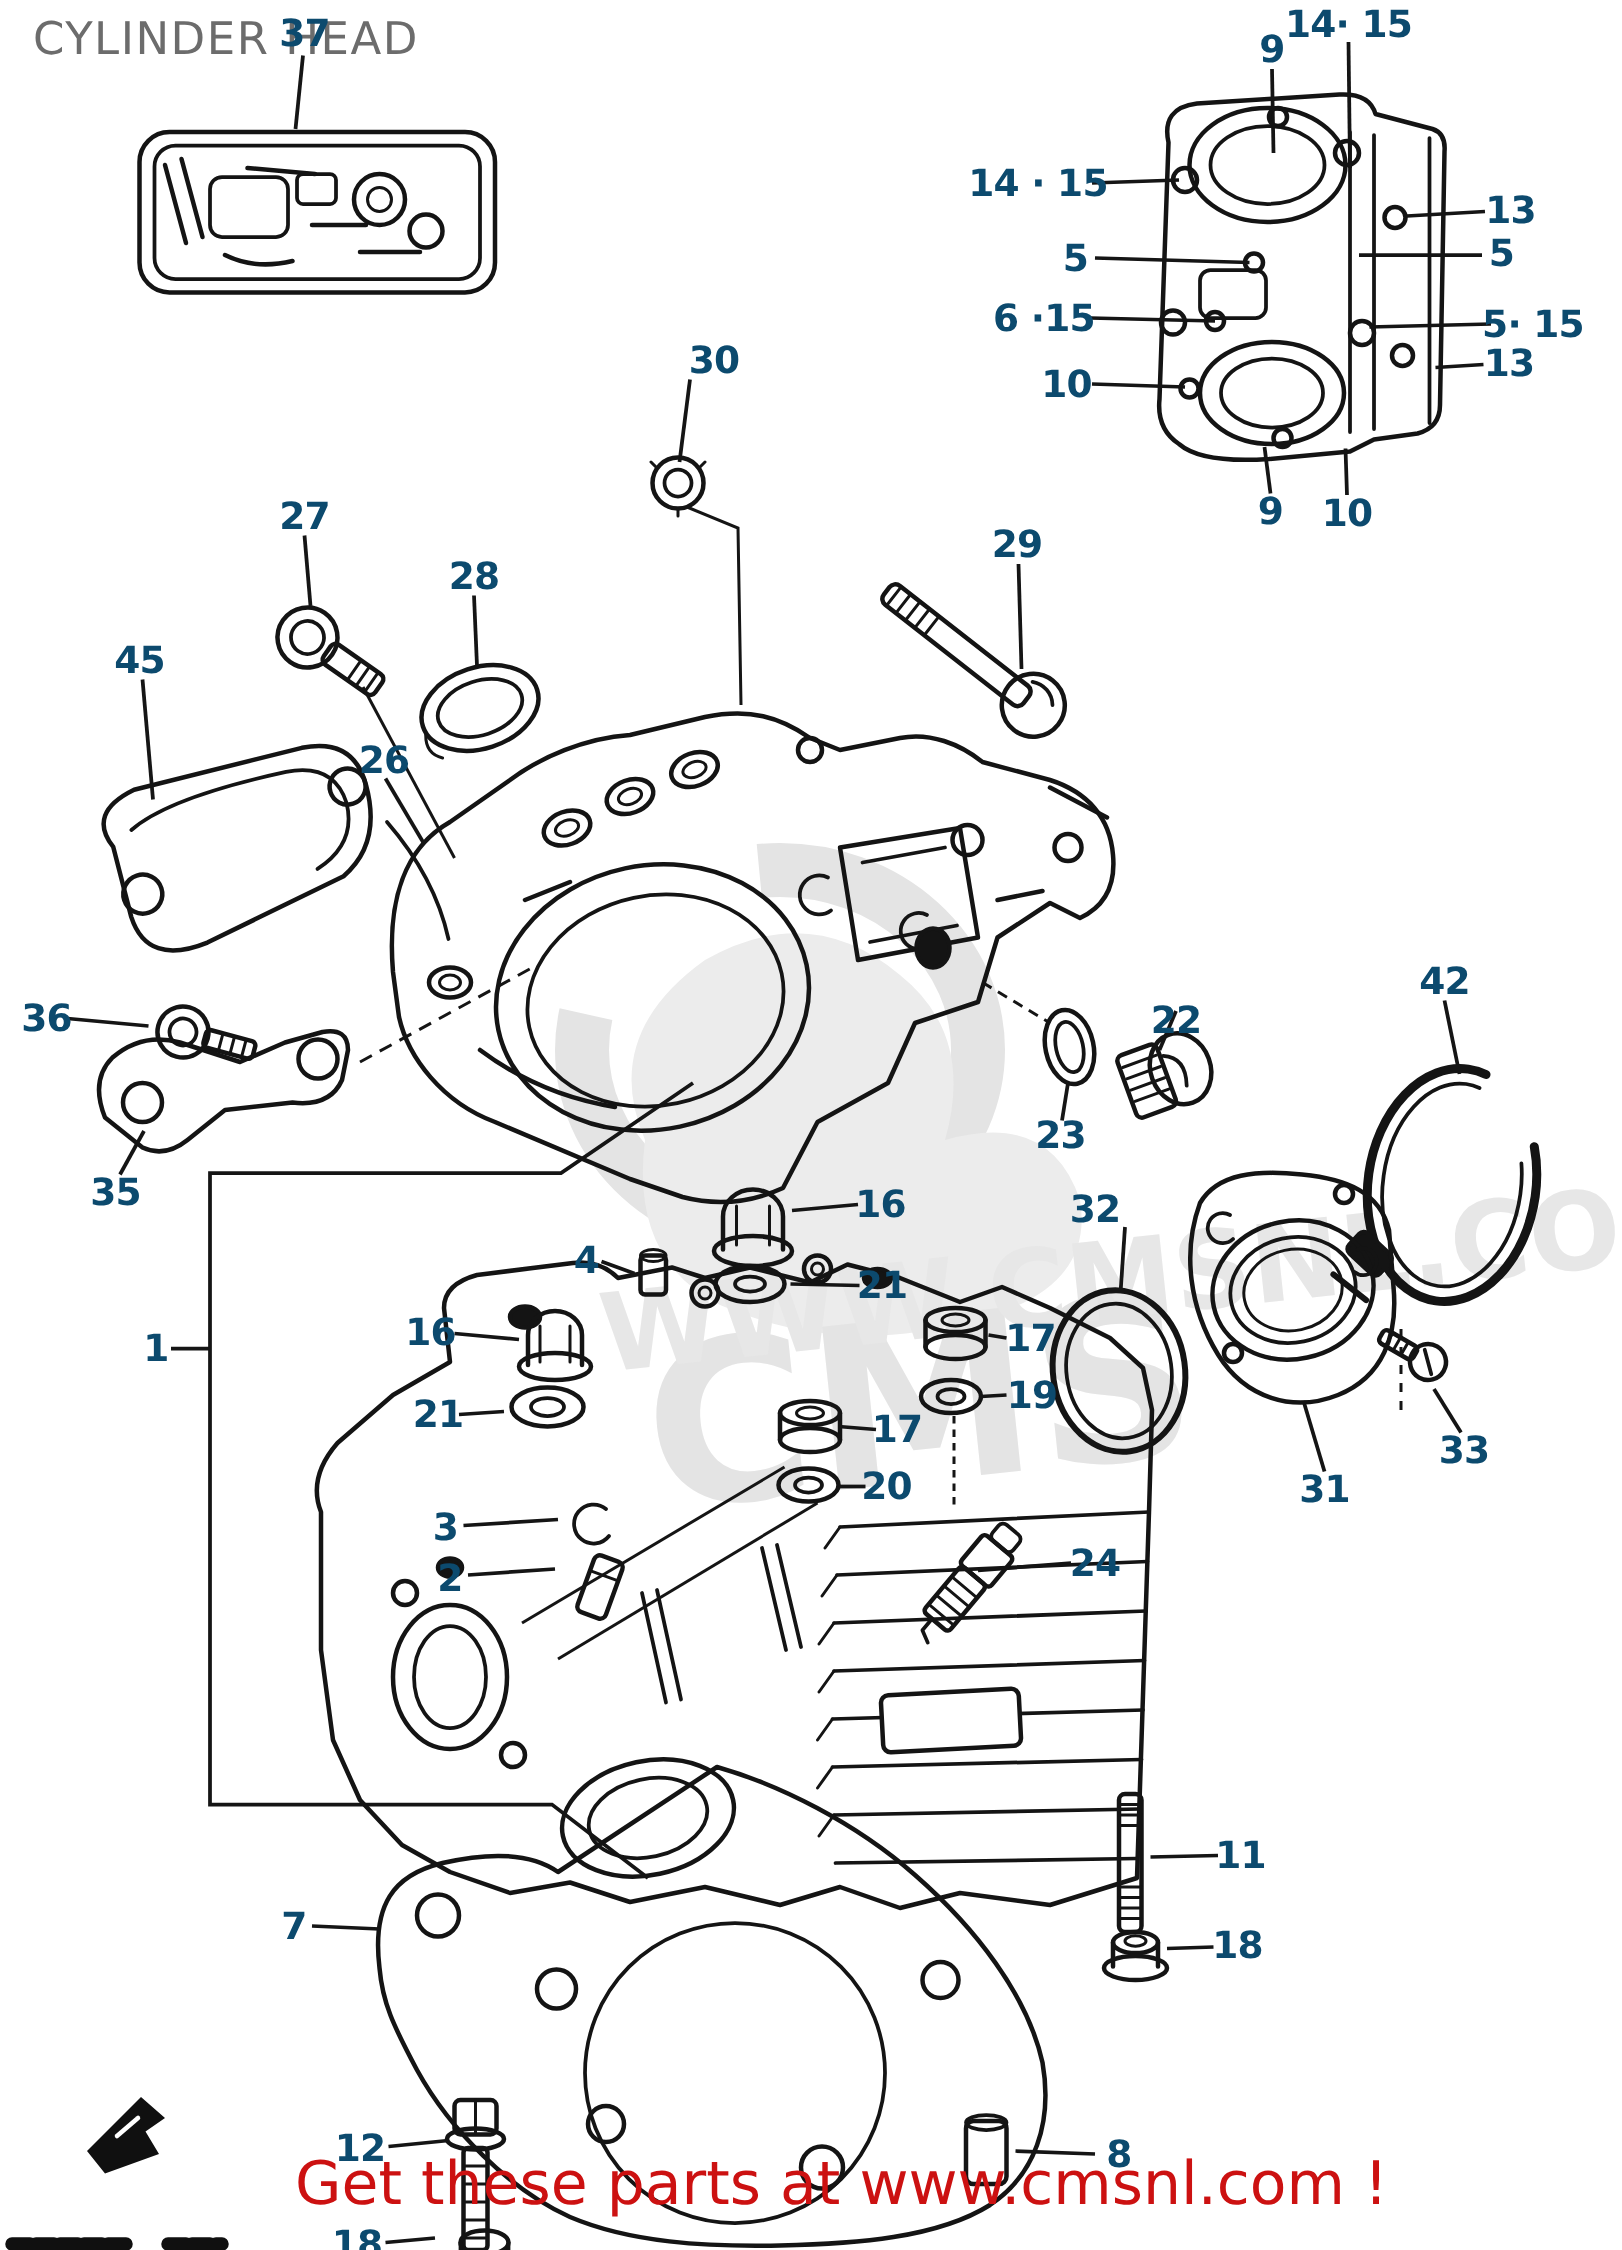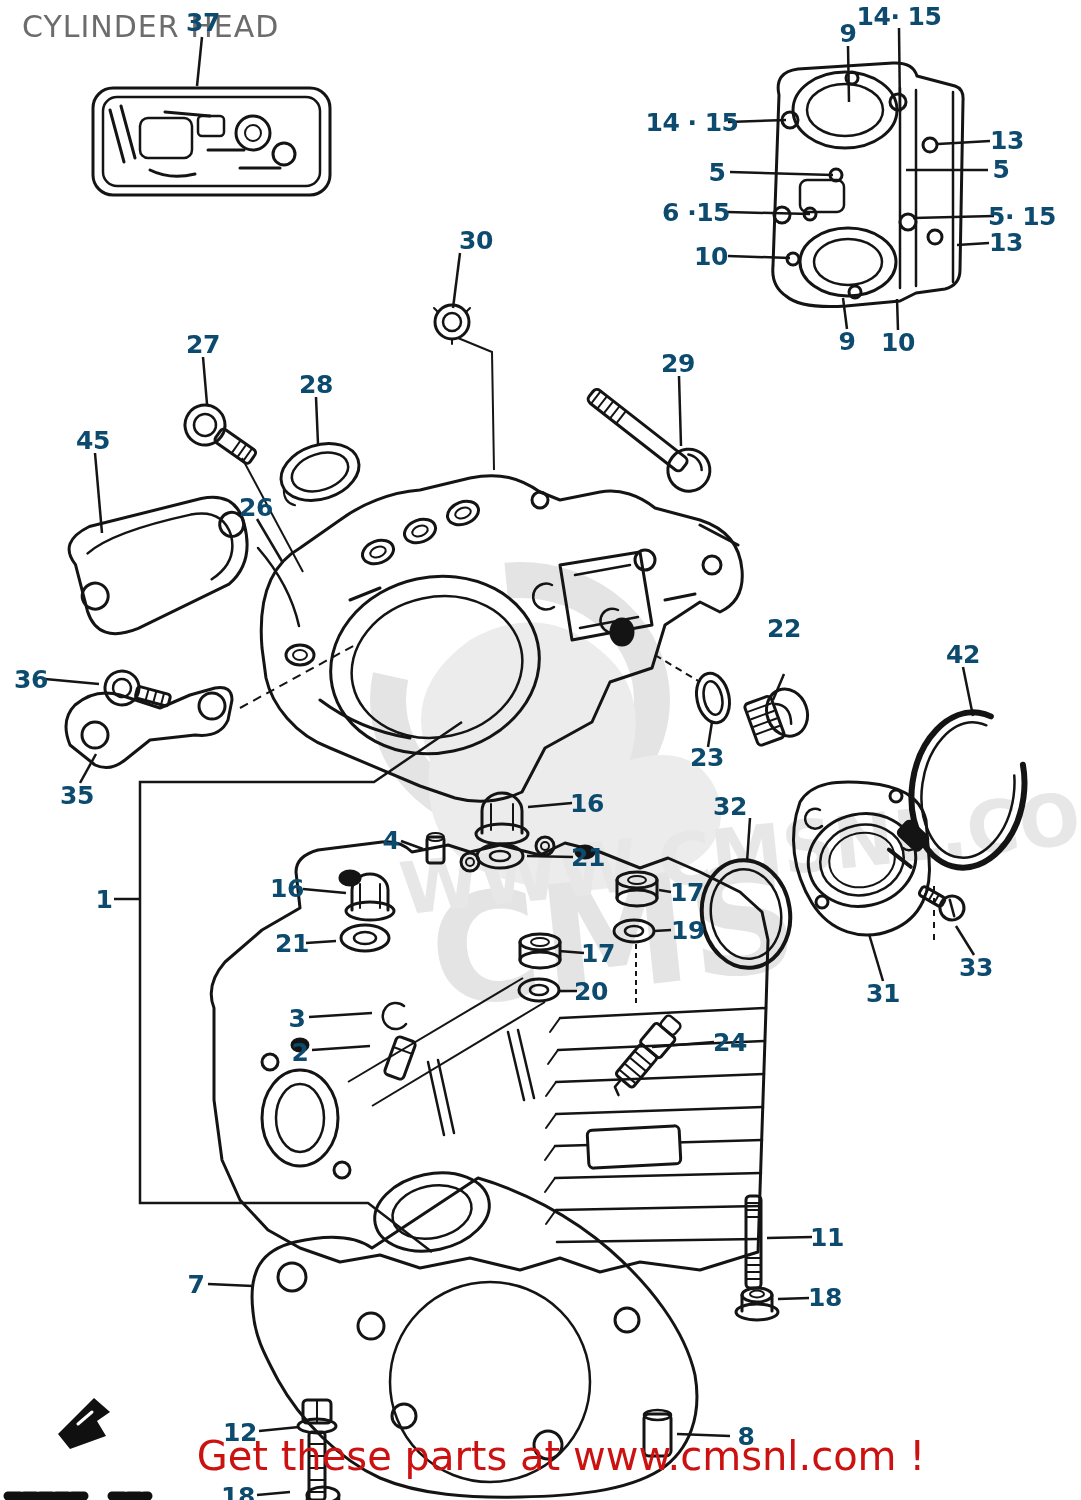--- a/index.html
+++ b/index.html
@@ -384,21 +384,21 @@
 <div class="co" style="left:847px;top:341px">9</div>
 <div class="co" style="left:898px;top:342px">10</div>
 <div class="co" style="left:476px;top:240px">30</div>
 <div class="co" style="left:203px;top:344px">27</div>
 <div class="co" style="left:316px;top:384px">28</div>
 <div class="co" style="left:93px;top:440px">45</div>
 <div class="co" style="left:256px;top:507px">26</div>
 <div class="co" style="left:678px;top:363px">29</div>
 <div class="co" style="left:31px;top:679px">36</div>
 <div class="co" style="left:77px;top:795px">35</div>
-<div class="co" style="left:784px;top:628px">22</div>
+<div class="co" style="left:784px;top:680px">22</div>
 <div class="co" style="left:707px;top:757px">23</div>
 <div class="co" style="left:963px;top:654px">42</div>
 <div class="co" style="left:730px;top:806px">32</div>
 <div class="co" style="left:883px;top:993px">31</div>
 <div class="co" style="left:976px;top:967px">33</div>
 <div class="co" style="left:104px;top:899px">1</div>
 <div class="co" style="left:391px;top:840px">4</div>
 <div class="co" style="left:287px;top:888px">16</div>
 <div class="co" style="left:292px;top:943px">21</div>
 <div class="co" style="left:297px;top:1018px">3</div>

